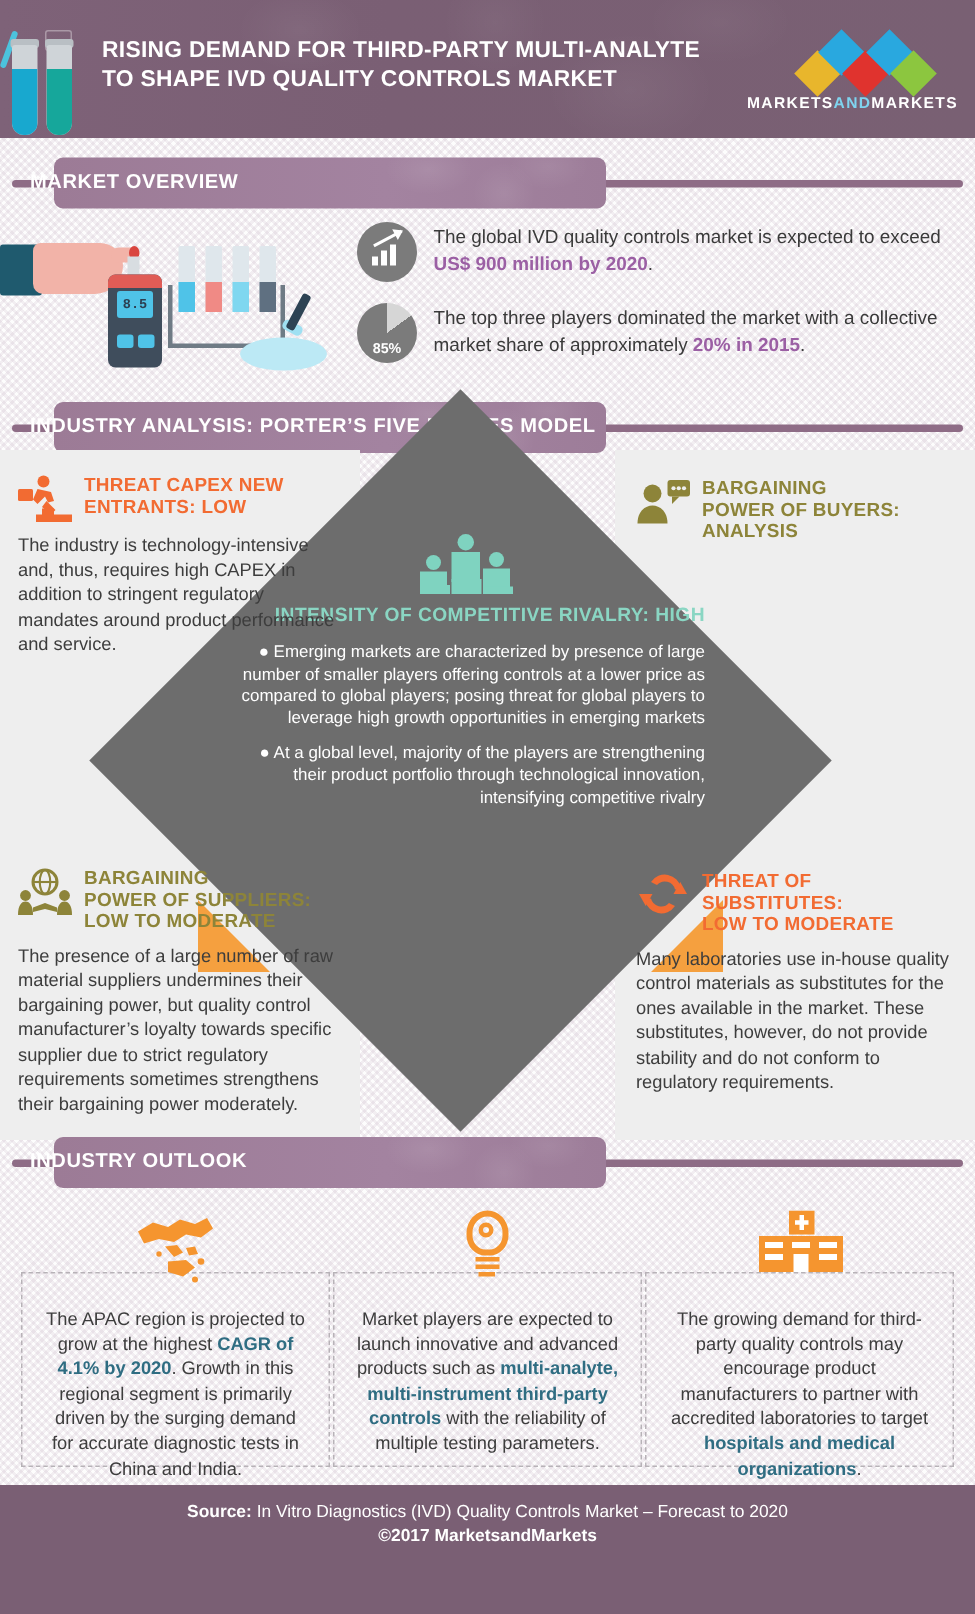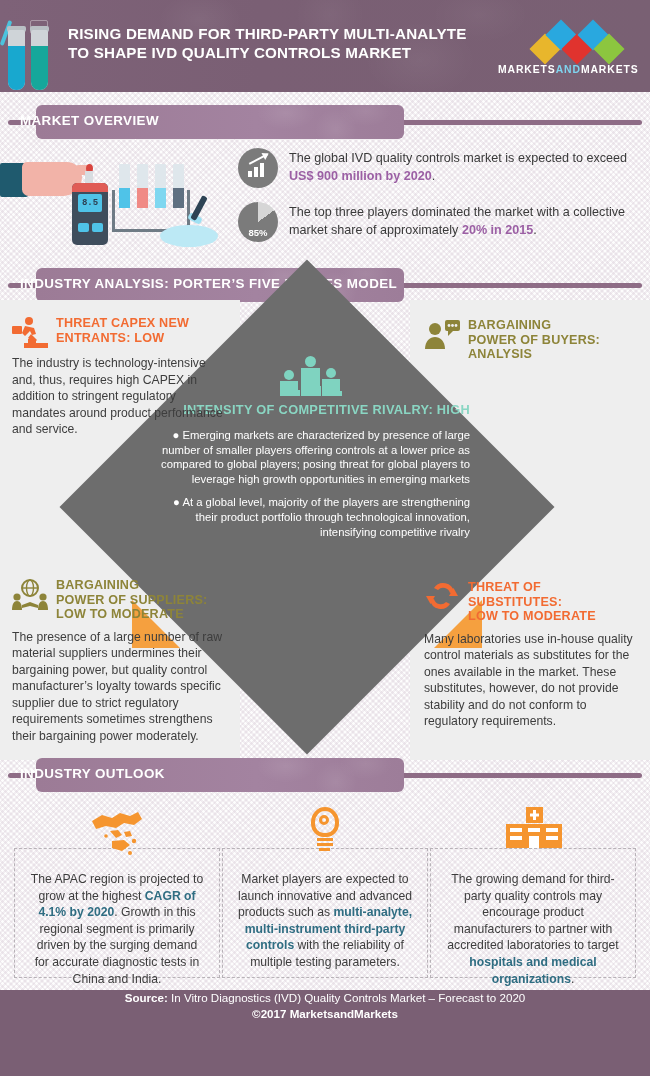--- a/index.html
+++ b/index.html
@@ -171,21 +171,21 @@
 
   .bulb { position:relative; width:36px; height:48px; margin:0 auto; }
   .bulb .gl { position:absolute; left:4px; top:0; width:28px; height:30px; border:4px solid #f5952f; border-radius:50% 50% 45% 45%; }
   .bulb .fl { position:absolute; left:12px; top:8px; width:10px; height:10px; border:3px solid #f5952f; border-radius:50%; }
   .bulb .base i { position:absolute; left:10px; width:16px; height:3px; background:#f5952f; }
   .bulb .base i:nth-child(1){ top:31px; } .bulb .base i:nth-child(2){ top:36px; }
   .bulb .base i:nth-child(3){ top:41px; width:11px; left:12px; }
 
   
   .footer { position:absolute; left:0; top:990px; width:650px; height:86px;
-    background:#7a5f74; color:#ffffff; text-align:center; padding-top:0; }
+    background:#7a5f74; color:#ffffff; text-align:center; padding-top:10px; }
   .f1 { font-size:11.6px; line-height:15px; }
   .f1 b { font-weight:bold; }
   .f2 { font-size:11.6px; font-weight:bold; line-height:17px; }
   .f3 { font-size:11.4px; line-height:16px; padding:2px 8px 0; }
 </style>
 </head>
 <body>
 
 <div class="page">
 

